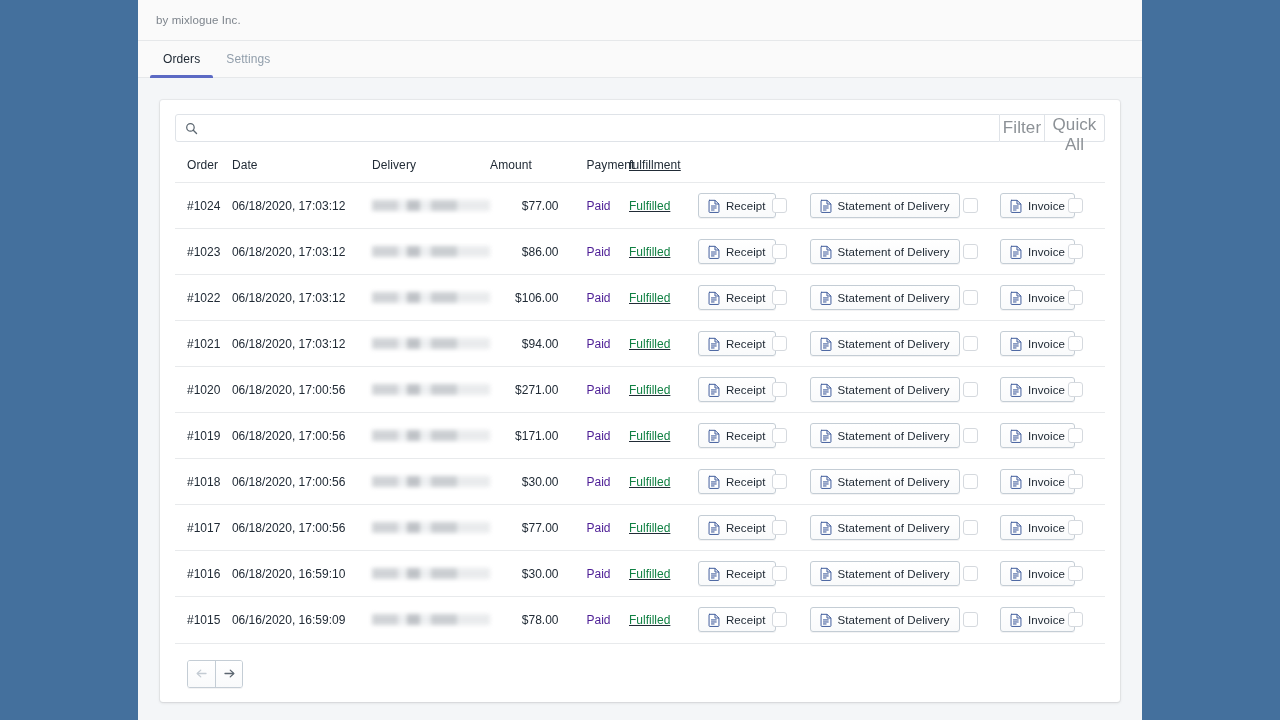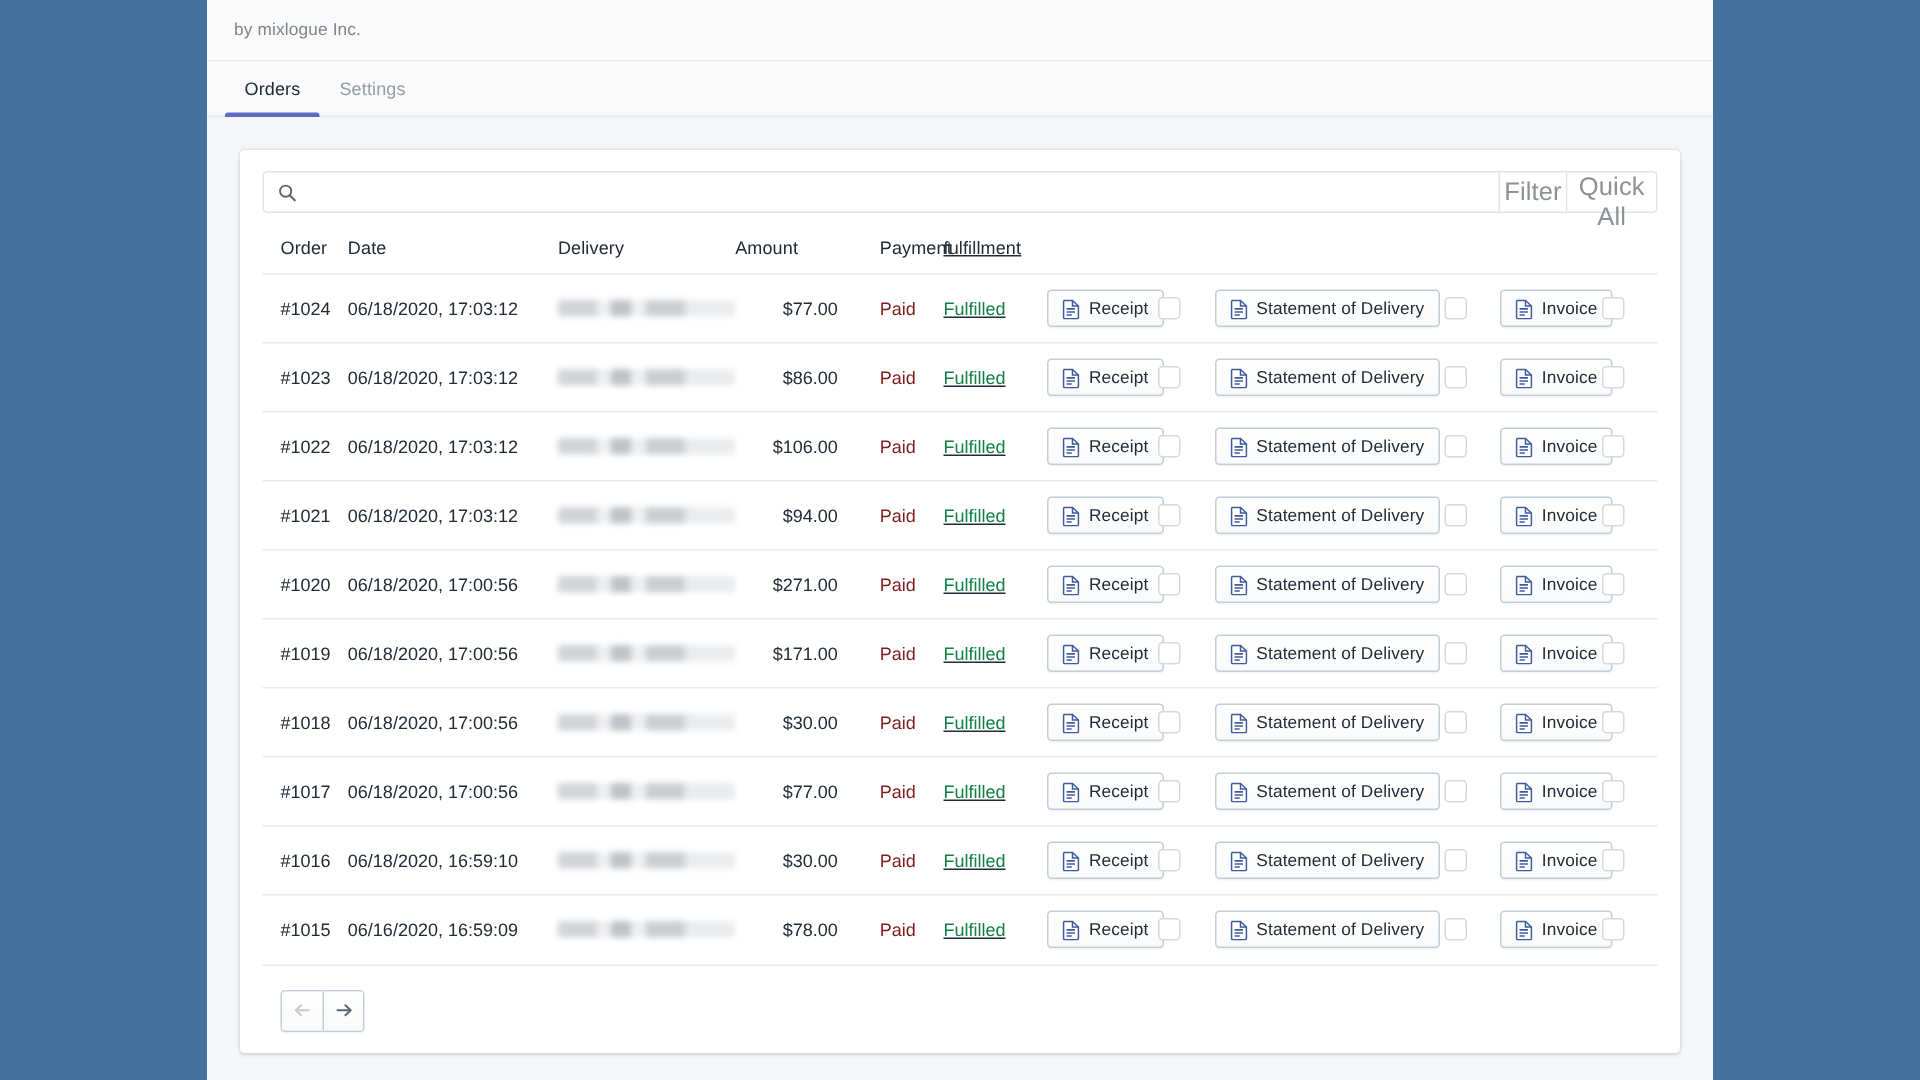--- a/index.html
+++ b/index.html
@@ -185,21 +185,21 @@
   .c-pay     { width: 48px;  padding-left: 22px !important; }
   .c-fulfill { width: 74px;  padding-left: 12px !important; text-decoration: underline; }
   .c-act     { width: 68px; }
   .c-chk     { width: 34px; }
   .c-act2    { width: 140px; }
   .c-act3    { width: 62px; }
 
   th.c-amount { text-align: right; }
 
   .money { text-align: right; }
-  .status-paid { color: #7f1d1d; font-size: 12px; }
+  .status-paid { color: #4c1d95; font-size: 12px; }
   .status-fulfilled { color: #108043; font-size: 12px; }
 
   
   .redacted {
     display: block;
     height: 11px;
     border-radius: 1px;
     filter: blur(2.2px);
     opacity: 0.92;
     background:

